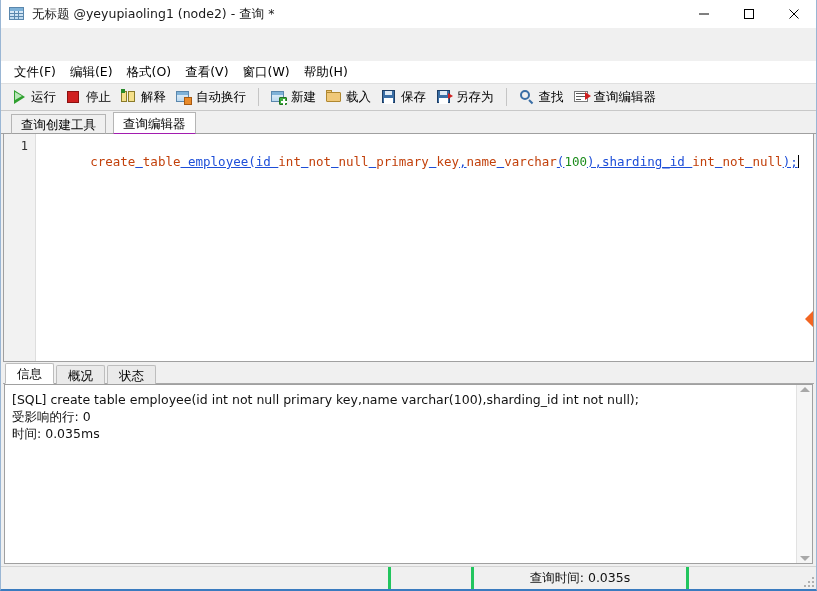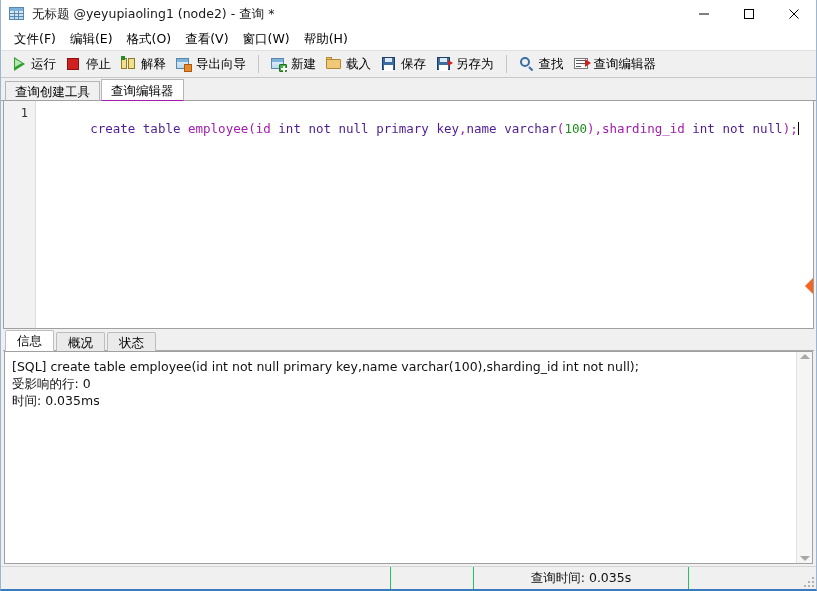--- a/index.html
+++ b/index.html
@@ -73,20 +73,21 @@
   }
   .win-btn svg { display: block; }
 
   
   .menubar {
     height: 22px;
     background: #ffffff;
     display: flex; align-items: center;
     padding-left: 6px;
     flex: none;
+    margin-top: 33px;
   }
   .menu-item {
     padding: 2px 7px;
     font-size: 12.5px;
     color: #000;
     white-space: nowrap;
     line-height: 16px;
   }
 
   
@@ -162,20 +163,21 @@
     height: 20px; line-height: 20px;
     padding: 0 9px;
     font-size: 12.5px;
     background: #f0f0f0;
     border: 1px solid #b5b5b5;
     border-bottom: 1px solid #a0a0a0;
     margin-right: 1px;
     position: relative; z-index: 1;
     box-sizing: border-box;
     white-space: nowrap;
+    margin-left: 6px;
   }
   .tab.active {
     background: #ffffff;
     height: 22px; line-height: 21px;
     border-bottom: 1px solid #a21caf;
     z-index: 3;
   }
 
   
   .editor-wrap {
@@ -209,23 +211,23 @@
   .code {
     flex: 1;
     padding: 4px 0 0 9px;
     font-family: "DejaVu Sans Mono", "Liberation Mono", monospace;
     font-size: 12.5px;
     line-height: 16px;
     white-space: pre;
     color: #000;
     overflow: hidden;
   }
-  .kw   { color: #4c1d95; }
+  .kw   { color: #c2410c; }
   .num  { color: #1c8c1c; }
-  .plain{ color: #a21caf; }
+  .plain{ color: #1d4ed8; text-decoration: underline; }
   .caret {
     display:inline-block; width:1px; height:13px;
     background:#000; vertical-align:-2px;
   }
   .edge-marker {
     position: absolute;
     right: -1px; top: 176px;
     width: 0; height: 0;
     border-top: 9px solid transparent;
     border-bottom: 9px solid transparent;
@@ -310,21 +312,21 @@
   .statusbar {
     height: 22px; flex: none;
     background: #f0f0f0;
     border-top: 1px solid #d4d4d4;
     display: flex; align-items: center;
     font-size: 12.5px;
   }
   .sb-cell {
     height: 22px;
     display: flex; align-items: center; justify-content: center;
-    border-right: 1px solid #22c55e;
+    border-right: 3px solid #22c55e;
     box-sizing: border-box;
     color: #111;
   }
   .sb-c1 { width: 390px; }
   .sb-c2 { width: 83px; }
   .sb-c3 { width: 215px; }
   .sb-c4 { flex: 1; border-right: none; position: relative; }
   .grip {
     position: absolute; right: 2px; bottom: 2px;
     width: 10px; height: 10px;
@@ -402,21 +404,21 @@
       </span>
       <span>解释</span>
     </div>
 
     <div class="tb-btn">
       <span class="tb-ico">
         <i class="ico-grid"></i>
           <i class="ico-grid-top"></i>
           <i class="ico-badge-o"></i>
       </span>
-      <span>导出向导</span>
+      <span>自动换行</span>
     </div>
 
     <div class="tb-sep"></div>
 
     <div class="tb-btn">
       <span class="tb-ico">
         <i class="ico-grid"></i>
           <i class="ico-grid-top"></i>
           <i class="ico-badge-g"></i>
       </span>

